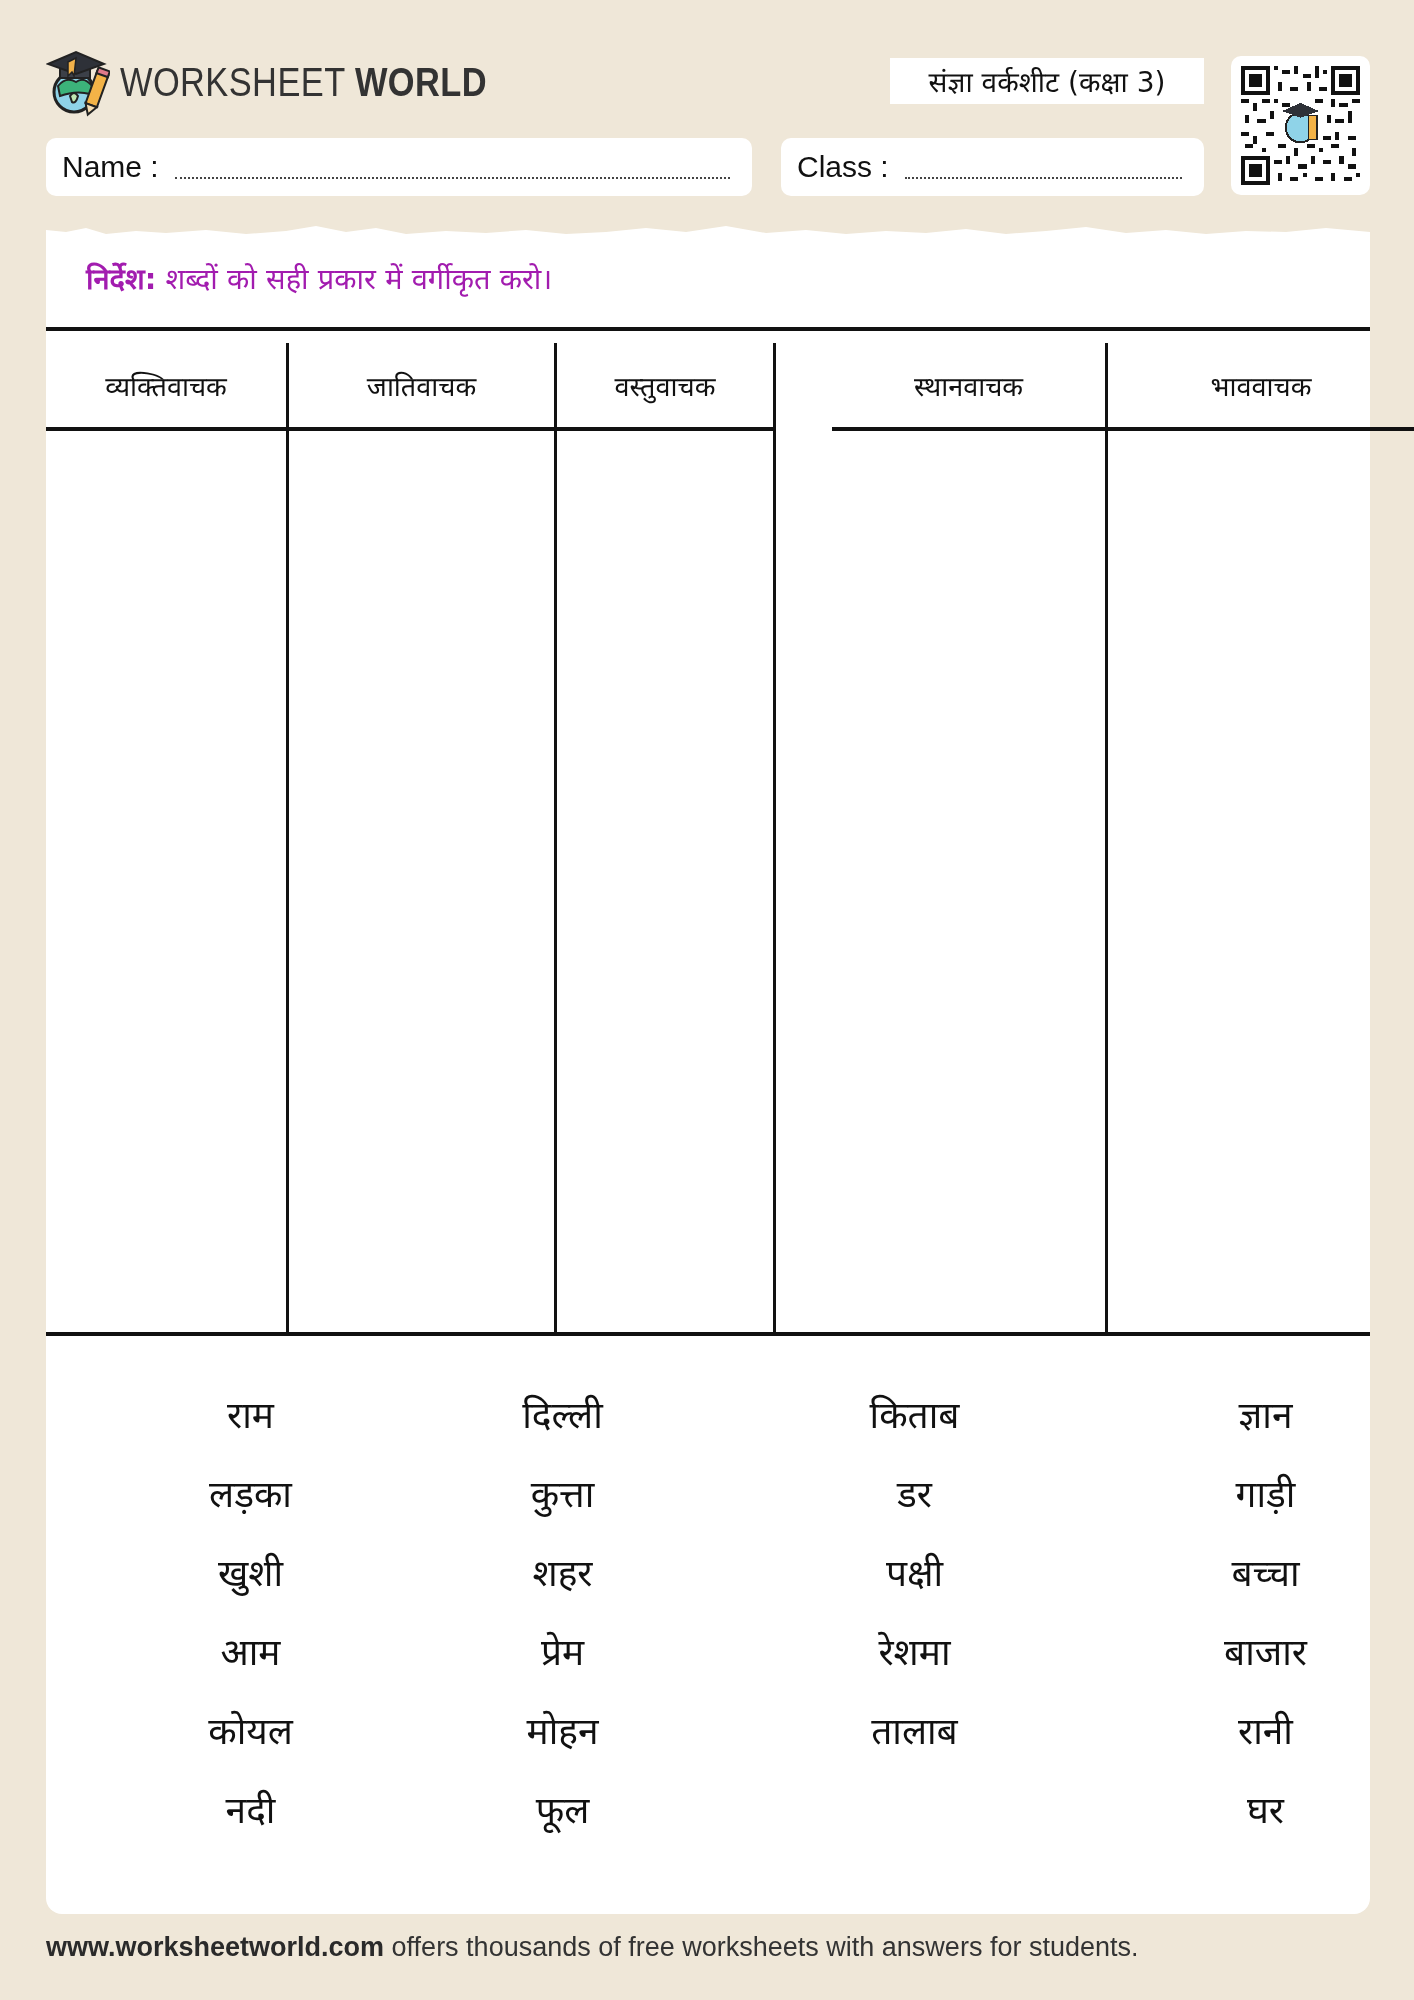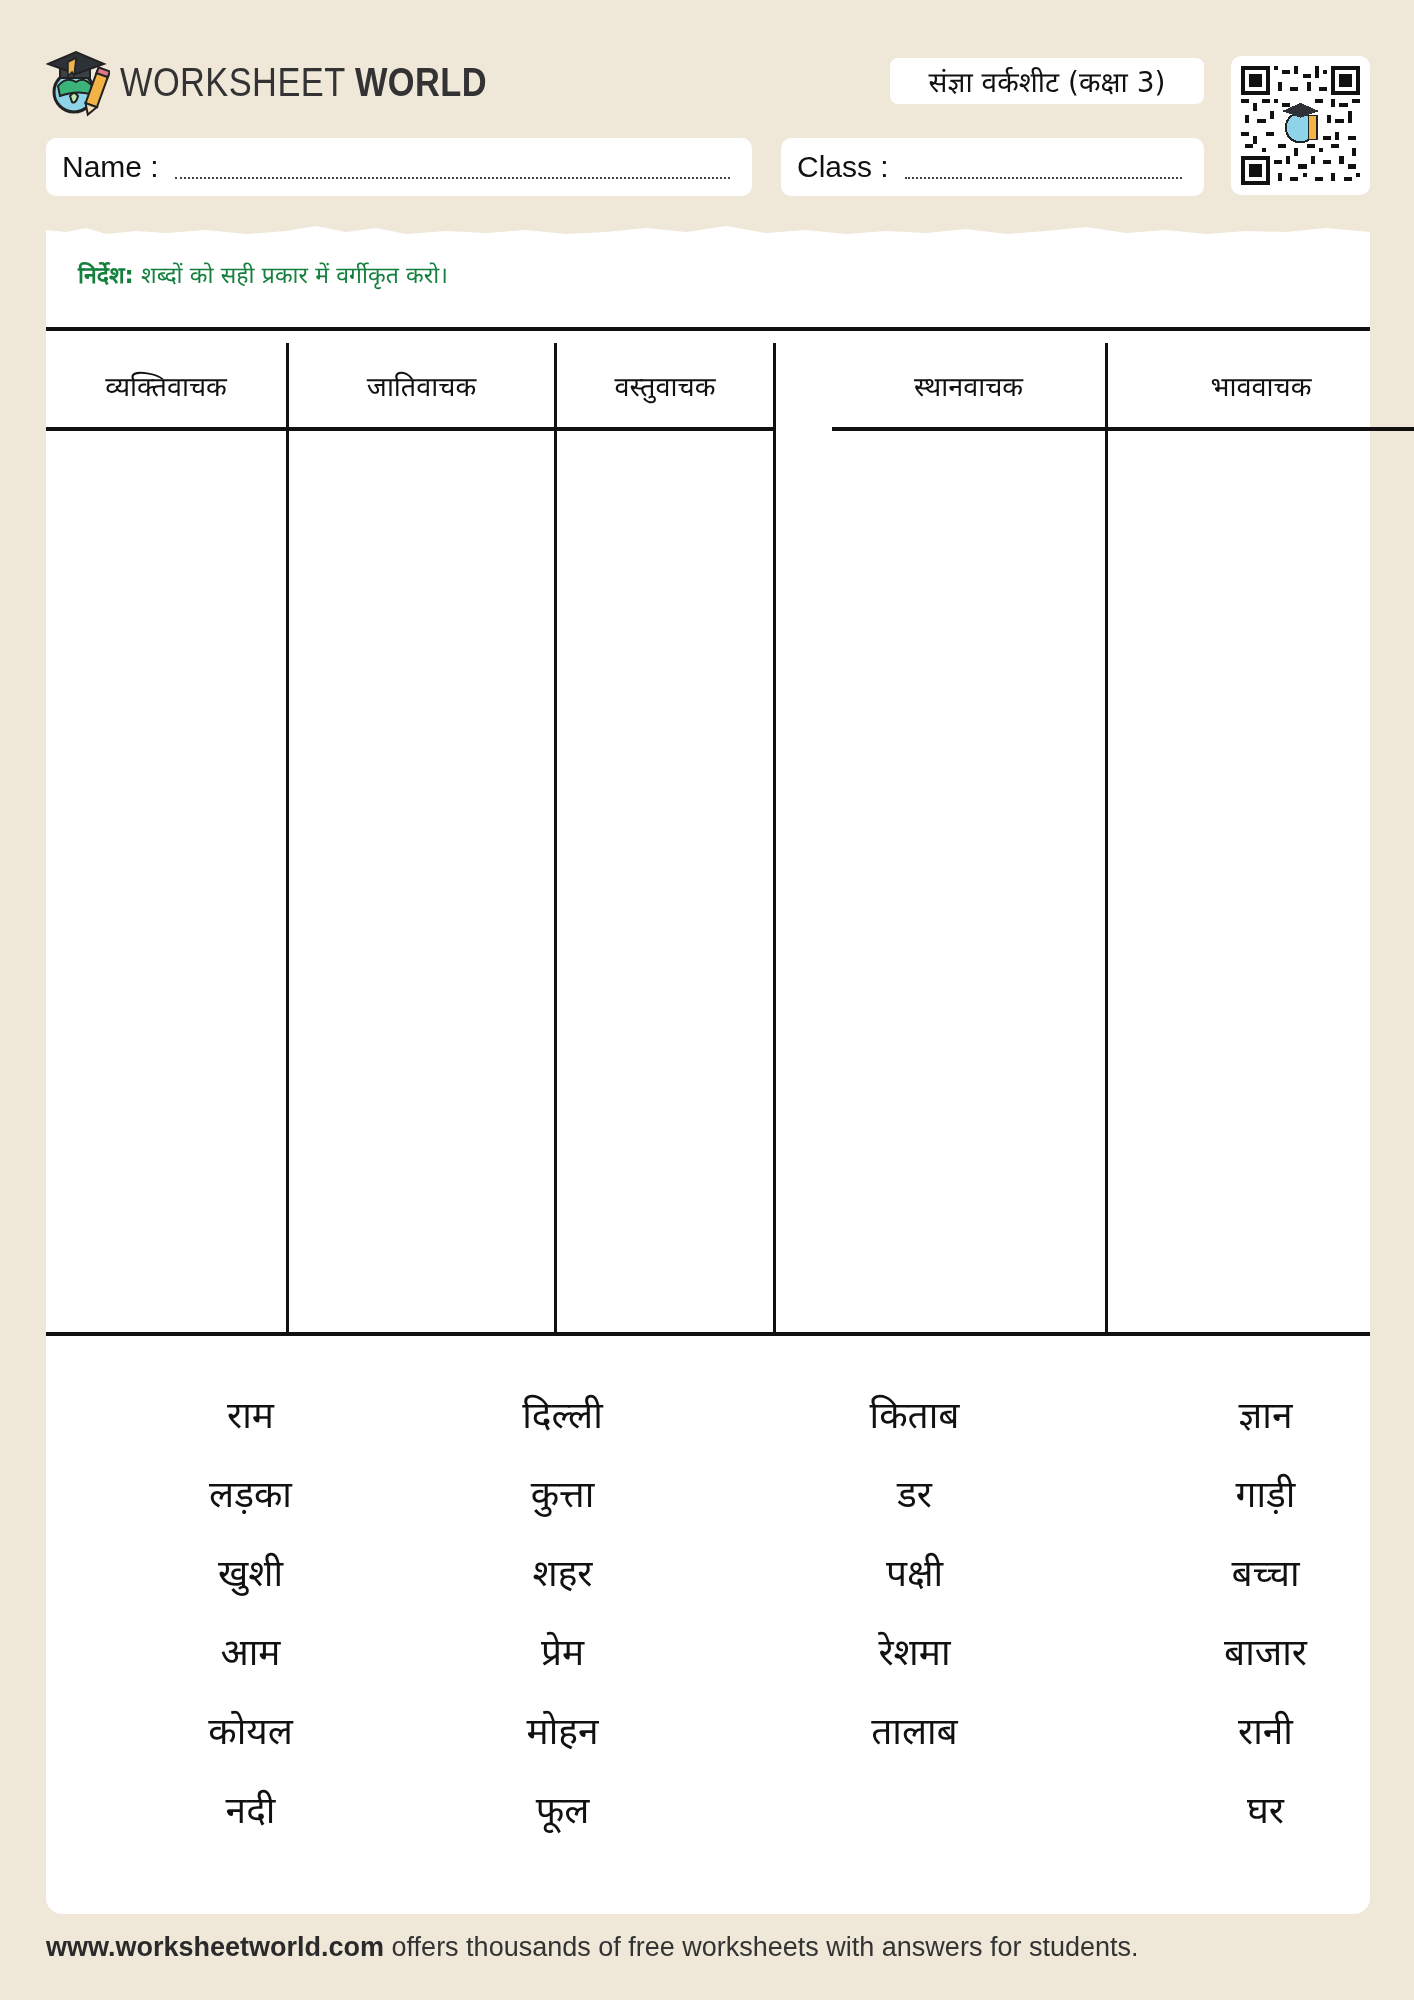--- a/index.html
+++ b/index.html
@@ -12,21 +12,21 @@
     overflow: hidden;
   }
   .logo { position: absolute; left: 46px; top: 44px; height: 76px; display: flex; align-items: center; }
   .logo svg { width: 64px; height: 72px; }
   .logo-text { margin-left: 10px; font-family: "Liberation Sans", sans-serif; font-size: 40px; letter-spacing: 0.5px; color: #333; transform: scaleX(0.86); transform-origin: left center; white-space: nowrap; }
   .logo-text .l1 { font-weight: 400; }
   .logo-text .l2 { font-weight: 700; }
 
   .title-box {
     position: absolute; left: 890px; top: 58px; width: 314px; height: 46px;
-    background: #fff; border-radius: 8px;
+    background: #fff; border-radius: 0;
     display: flex; align-items: center; justify-content: center;
     font-size: 28px; color: #111;
   }
   .field {
     position: absolute; background: #fff; border-radius: 10px;
     display: flex; align-items: center;
   }
   .field.name { left: 46px; top: 138px; width: 706px; height: 58px; }
   .field.class { left: 781px; top: 138px; width: 423px; height: 58px; }
   .field .lbl { font-family: "Liberation Sans", sans-serif; font-size: 30px; padding-left: 16px; color: #111; white-space: nowrap; }
@@ -34,21 +34,21 @@
 
   .qr { position: absolute; left: 1231px; top: 56px; width: 139px; height: 139px; background: #fff; border-radius: 10px; }
   .qr svg { position: absolute; left: 10px; top: 10px; width: 119px; height: 119px; }
 
   .torn { position: absolute; left: 46px; top: 222px; width: 1324px; height: 20px; }
 
   .card {
     position: absolute; left: 46px; top: 238px; width: 1324px; height: 1676px;
     background: #fff; border-radius: 0 0 16px 16px;
   }
-  .instr { position: absolute; left: 32px; top: 20px; font-size: 23px; color: #15803d; white-space: nowrap; }
+  .instr { position: absolute; left: 40px; top: 20px; font-size: 29px; color: #a21caf; white-space: nowrap; }
   .instr b { font-weight: 700; }
 
   .table {
     position: absolute; left: 0; top: 89px; width: 1324px; height: 1009px;
     border-top: 4px solid #111; border-bottom: 4px solid #111;
     box-sizing: border-box;
   }
   .col {
     position: absolute; top: 12px; bottom: 0;
     border-right: 3px solid #111; box-sizing: border-box;

